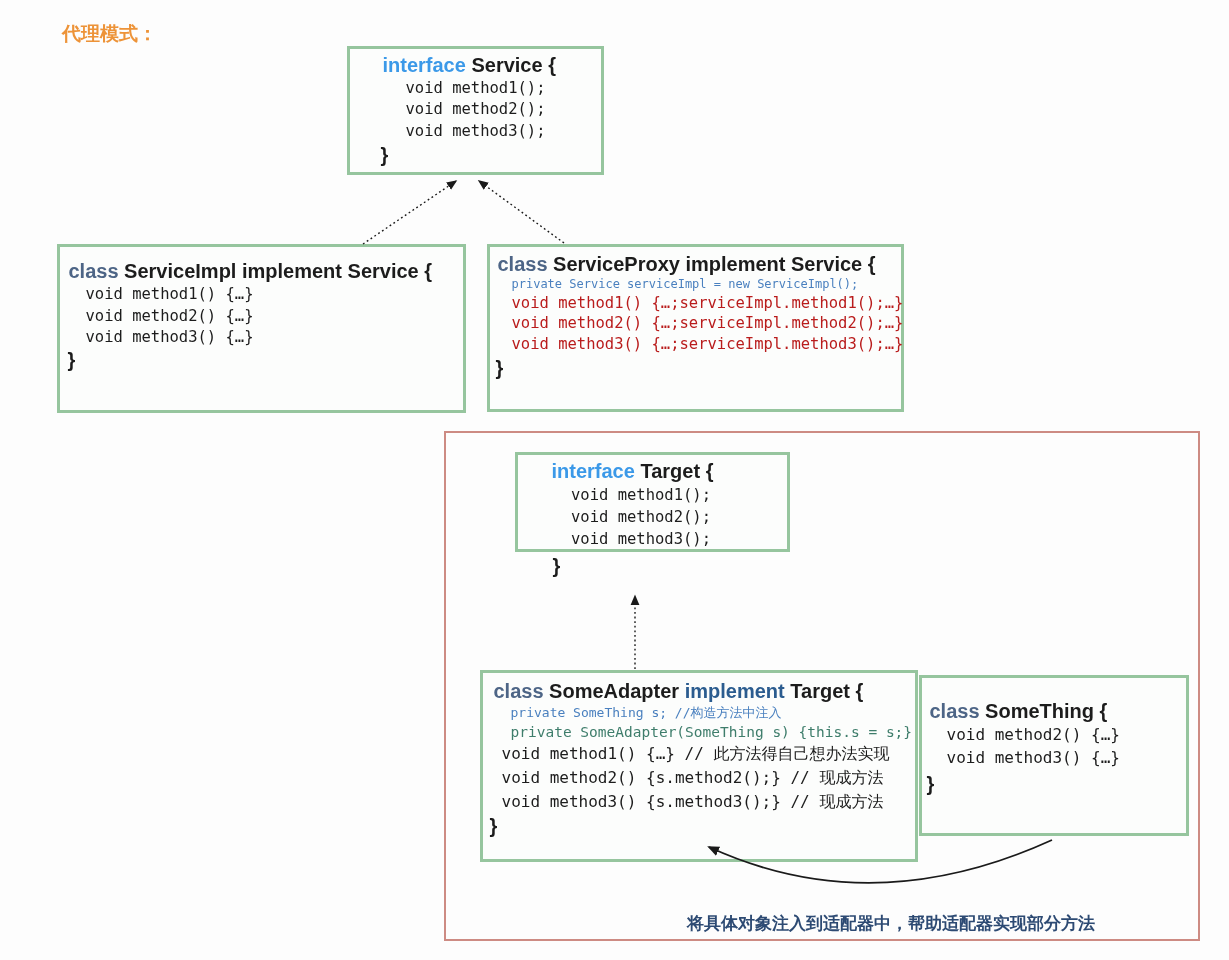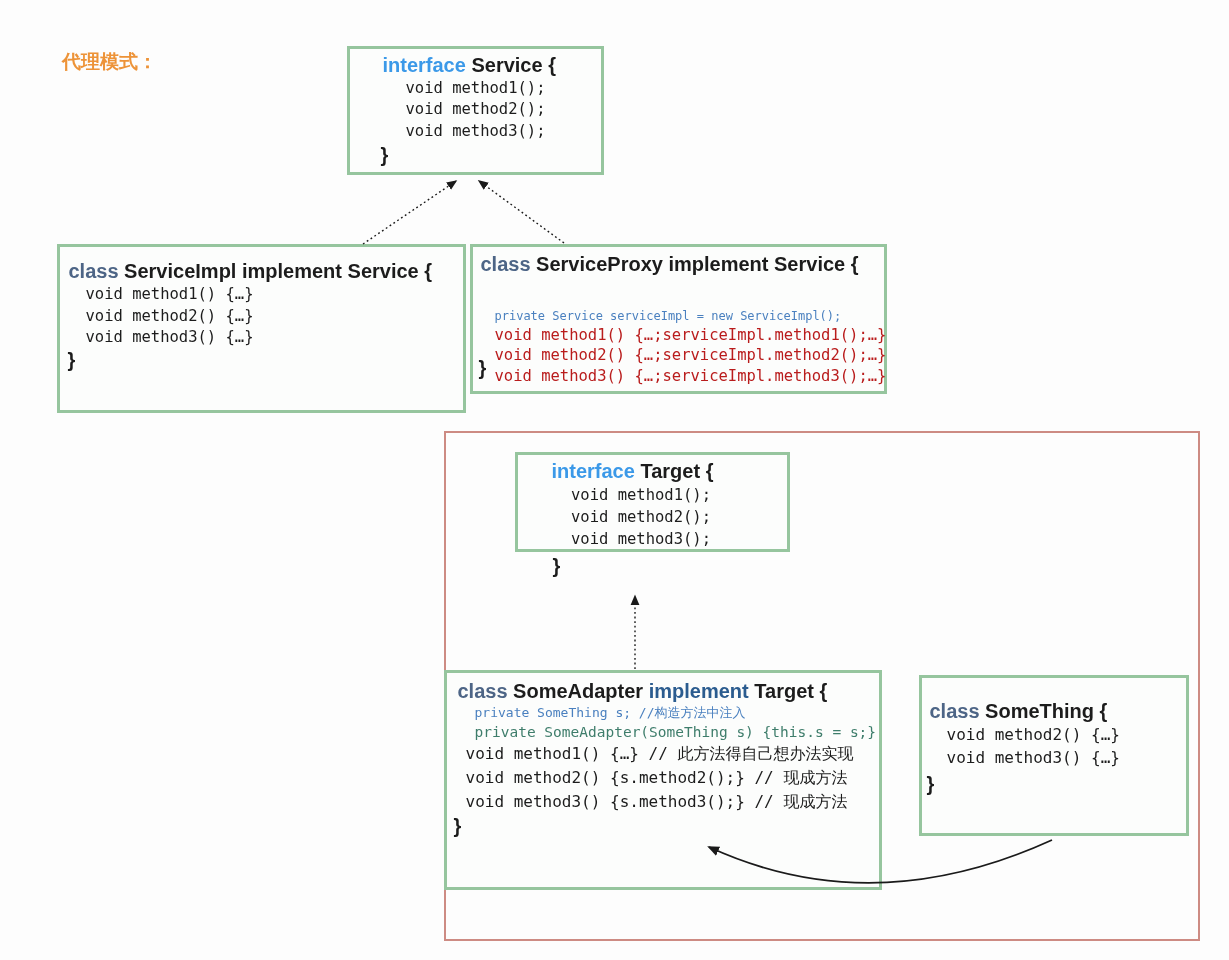--- a/index.html
+++ b/index.html
@@ -2,21 +2,21 @@
 <html><head>
 <meta charset="utf-8">
 <style>
   html,body { margin:0; padding:0; background:#ffffff; }
   .canvas {
     position:relative; width:1229px; height:960px; overflow:hidden;
     background:#fdfdfd;
     font-family:"Liberation Sans", sans-serif;
   }
   .lbl { position:absolute; font-weight:bold; white-space:pre; }
-  .lbl-proxy   { left:62px;  top:21px;  font-size:19px;margin-top:28px; }
+  .lbl-proxy   { left:62px;  top:21px;  font-size:19px; }
   .lbl-adapter { left:944px; top:451px; font-size:21px; }
   .lbl-caption { left:687px; top:912px; font-size:17px; }
 
   .panel {
     position:absolute; left:444px; top:431px; width:756px; height:510px;
     border:2px solid; box-sizing:border-box; background:transparent;
   }
 
   .ubox {
     position:absolute; box-sizing:border-box;
@@ -32,34 +32,34 @@
   .box-service .code  { left:55.5px; top:28.5px; font-size:15.5px; line-height:21.7px; }
   .box-service .close { left:30.5px; top:95px; }
 
   
   .box-serviceimpl { left:57px; top:244px; width:409px; height:169px; }
   .box-serviceimpl .title { left:8.5px; top:13px; }
   .box-serviceimpl .code  { left:25.5px; top:37.3px; font-size:15.5px; line-height:21.4px; }
   .box-serviceimpl .close { left:7.5px; top:101.5px; }
 
   
-  .box-serviceproxy { left:470px; top:244px; width:417px; height:150px; }
+  .box-serviceproxy { left:487px; top:244px; width:417px; height:168px; }
   .box-serviceproxy .title { left:7.5px; top:5.5px; }
-  .box-serviceproxy .code  { left:21.5px; top:45.6px; font-size:15.5px; line-height:20.8px;margin-top:32px; }
+  .box-serviceproxy .code  { left:21.5px; top:45.6px; font-size:15.5px; line-height:20.8px; }
   .box-serviceproxy .code.field { left:21.5px; top:273.5px; top:29.5px; font-size:12px; line-height:14px; }
   .box-serviceproxy .close { left:5.5px;  top:109.5px; }
 
   
   .box-target { left:515px; top:452px; width:275px; height:100px; }
   .box-target .title { left:33.5px; top:4.5px; }
   .box-target .code  { left:53px;   top:28.5px; font-size:15.5px; line-height:22.4px; }
   .box-target .close { left:34.5px; top:99.5px; }
 
   
-  .box-someadapter { left:444px; top:670px; width:438px; height:220px; }
+  .box-someadapter { left:480px; top:670px; width:438px; height:192px; }
   .box-someadapter .title { left:10.5px; top:6.5px; }
   .box-someadapter .code  { left:18.5px; top:68.5px; font-size:16px; line-height:24px; }
   .box-someadapter .code.field { left:27.5px; top:32px; font-size:13px;   line-height:16px; }
   .box-someadapter .code.ctor  { left:27.5px; top:50px; font-size:14.5px; line-height:18px; }
   .box-someadapter .close { left:6.5px;  top:141.5px; }
 
   
   .box-something { left:919px; top:675px; width:270px; height:161px; }
   .box-something .title { left:7.5px;  top:21.5px; }
   .box-something .code  { left:24.5px; top:46px; font-size:16px; line-height:22.5px; }
@@ -109,20 +109,21 @@
     <div class="code" style="color:#1c1c1c"><div>void method1() {…} // 此方法得自己想办法实现</div><div>void method2() {s.method2();} // 现成方法</div><div>void method3() {s.method3();} // 现成方法</div></div>
     <div class="close" style="color:#1c1c1c">}</div>
   </div>
 
   <div class="ubox box-something" style="border-color:#96c59e">
     <div class="title"><span style="color:#4d6586">class</span><span style="color:#1c1c1c"> SomeThing {</span></div>
     <div class="code" style="color:#1c1c1c"><div>void method2() {…}</div><div>void method3() {…}</div></div>
     <div class="close" style="color:#1c1c1c">}</div>
   </div>
 
+  <div class="lbl lbl-caption" style="color:#2d4a73">将具体对象注入到适配器中，帮助适配器实现部分方法</div>
 
   <svg class="arrows" viewBox="0 0 1229 960">
     <defs>
       <marker id="ah" orient="auto" markerUnits="userSpaceOnUse" markerWidth="12" markerHeight="10" refX="9" refY="5">
         <path d="M0,0.6 L10.5,5 L0,9.4 z" fill="#1a1a1a"></path>
       </marker>
       <marker id="ahc" orient="auto" markerUnits="userSpaceOnUse" markerWidth="14" markerHeight="11" refX="10" refY="5.5">
         <path d="M0,0.6 L12,5.5 L0,10.4 z" fill="#1a1a1a"></path>
       </marker>
     </defs>

